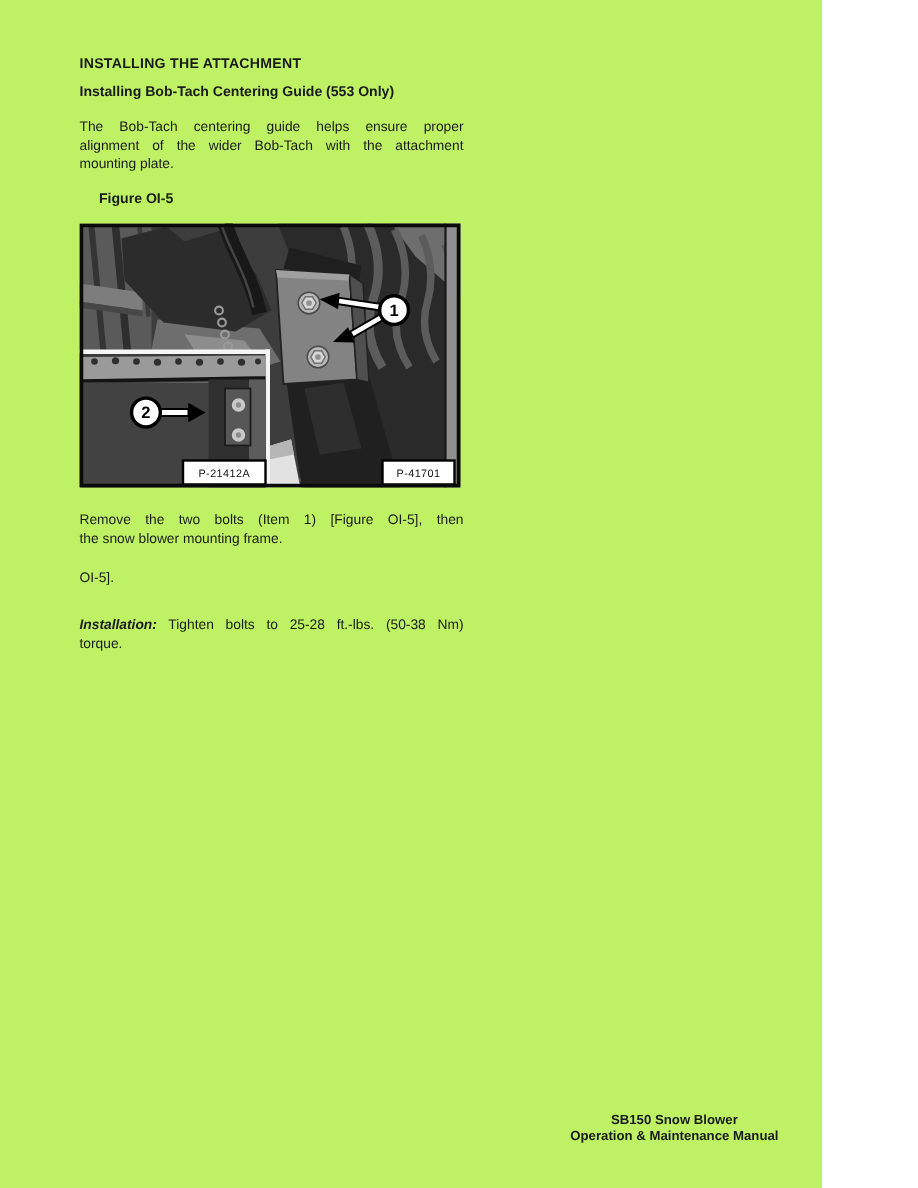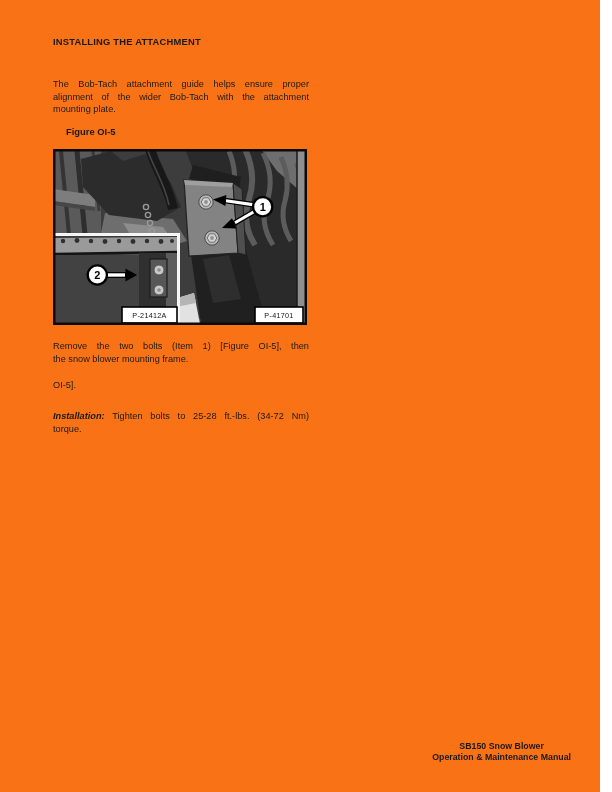--- a/index.html
+++ b/index.html
@@ -1,17 +1,17 @@
 <!DOCTYPE html>
 <html><head>
 <meta charset="utf-8">
 <style>
   html,body{margin:0;padding:0;background:#ffffff;}
   .page{
-    position:relative;width:600px;height:792px;background:#f97316;
+    position:relative;width:548px;height:792px;background:#bef264;
     font-family:"Liberation Sans", sans-serif;color:#1a1a1a;overflow:hidden;
   }
   .abs{position:absolute;}
   .h-section{left:53px;top:36px;font-size:9.4px;font-weight:bold;letter-spacing:0.2px;}
   .h-sub{left:53px;top:55px;font-size:9.4px;font-weight:bold;}
   .para{left:53px;width:256px;font-size:9.2px;line-height:12.5px;}
   .jline{text-align:justify;text-align-last:justify;}
   .lline{text-align:left;text-align-last:left;}
   .b{font-weight:normal;}
   .bi{font-weight:bold;font-style:italic;}
@@ -20,23 +20,24 @@
   .footer-page{left:53px;top:752px;width:532px;text-align:center;font-size:8.8px;font-weight:bold;}
   .footer-doc{right:29px;top:741px;text-align:center;font-size:8.8px;font-weight:bold;line-height:11.4px;}
   svg text{font-family:"Liberation Sans", sans-serif;}
 </style>
 </head>
 <body>
 
 <div class="page">
 
   <div class="abs h-section">INSTALLING THE ATTACHMENT</div>
+  <div class="abs h-sub">Installing Bob-Tach Centering Guide (553 Only)</div>
 
   <div class="abs para" style="top:78px;">
-    <div class="jline">The Bob-Tach attachment guide helps ensure proper</div>
+    <div class="jline">The Bob-Tach centering guide helps ensure proper</div>
     <div class="jline">alignment of the wider Bob-Tach with the attachment</div>
     <div class="lline">mounting plate.</div>
   </div>
 
   <div class="abs fig-label">Figure OI-5</div>
 
   <div class="abs fig-wrap">
   <svg width="254" height="176" viewBox="0 0 254 176">
 
     <g>
@@ -171,21 +172,21 @@
   <div class="abs para" style="top:340px;">
     <div class="jline"><span>Remove the two bolts (Item 1)</span> <span class="b">[Figure OI-5]</span><span>, then</span></div>
     <div class="lline">the snow blower mounting frame.</div>
   </div>
 
   <div class="abs para" style="top:379px;">
     <div class="lline"><span class="b">OI-5]</span><span>.</span></div>
   </div>
 
   <div class="abs para" style="top:410px;">
-    <div class="jline"><span class="bi">Installation:</span> <span>Tighten bolts to 25-28 ft.-lbs. (34-72 Nm)</span></div>
+    <div class="jline"><span class="bi">Installation:</span> <span>Tighten bolts to 25-28 ft.-lbs. (50-38 Nm)</span></div>
     <div class="lline">torque.</div>
   </div>
 
   <div class="abs footer-doc">
     <div>SB150 Snow Blower</div>
     <div>Operation &amp; Maintenance Manual</div>
   </div>
 
 </div>
 

